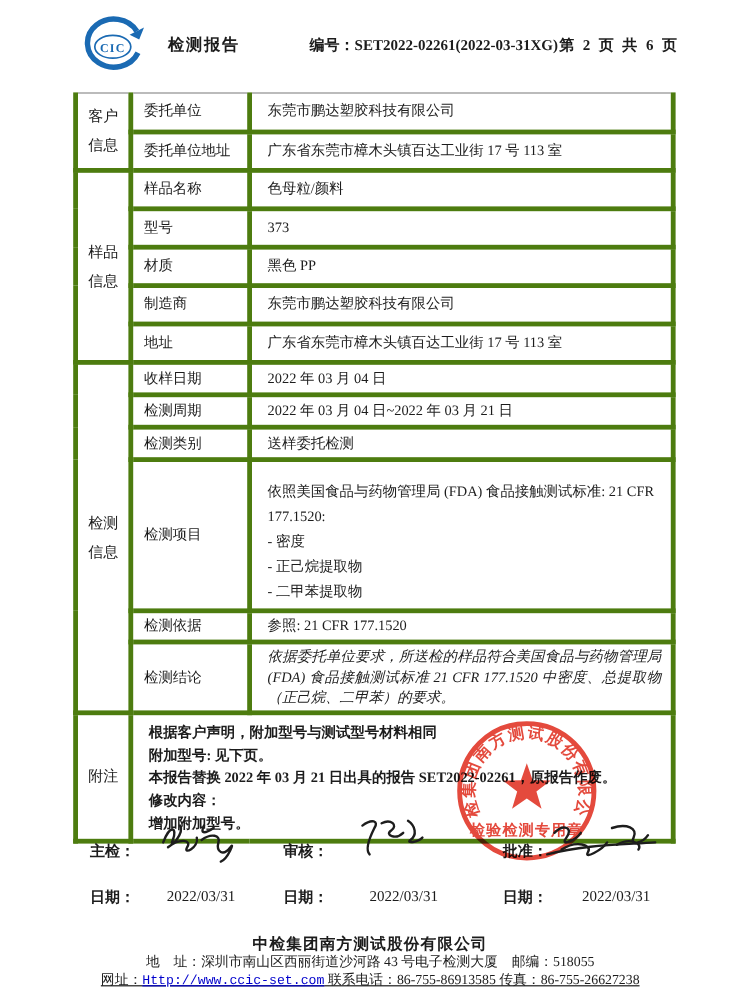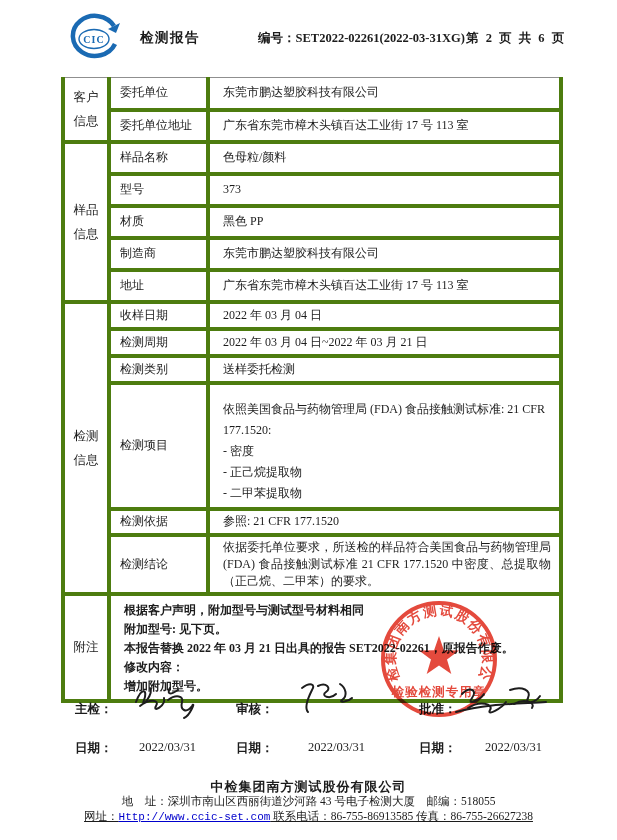--- a/index.html
+++ b/index.html
@@ -15,21 +15,21 @@
   .hdr-page{position:absolute;left:466px;top:30px;font-weight:bold;font-size:12.5px;letter-spacing:2px;}
   
   table.rpt{position:absolute;left:61px;top:77px;width:498px;border-collapse:collapse;table-layout:fixed;}
   table.rpt{border:1.6px solid #8f8f8f;}
   table.rpt td{border:4px solid #4d7c0f;vertical-align:middle;overflow:hidden;}
   tr.sec-start td{border-top:1.6px solid #8f8f8f;}
   td.sec{width:46px;text-align:center;white-space:pre-line;font-size:12.5px;line-height:24px;}
   td.k{width:99px;padding:0 2px 0 9px;font-size:12px;}
   td.v{padding:0 8px 0 13px;font-size:12px;}
   td.pre{white-space:pre-line;line-height:21px;padding-top:14px;padding-bottom:3px;}
-  td.just{text-align:justify;line-height:17px;padding-top:2px;padding-bottom:2px;}
+  td.just{text-align:justify;line-height:17px;padding-top:2px;padding-bottom:2px;font-style:italic;}
   tr.h32{height:32px;} tr.h27{height:27px;} tr.h88{height:88px;}
   tr.h26{height:26px;} tr.h52{height:52px;} tr.h94{height:94px;}
   
   .lab{position:absolute;font-weight:bold;font-size:12.5px;z-index:1;}
   .dval{position:absolute;font-size:12.5px;z-index:3;}
   .sig{position:absolute;z-index:4;}
   .sig path{fill:none;stroke:#1d1d1d;stroke-width:2;stroke-linecap:round;stroke-linejoin:round;}
   
   .stamp{position:absolute;left:377px;top:597px;z-index:2;mix-blend-mode:multiply;opacity:.93;}
   

